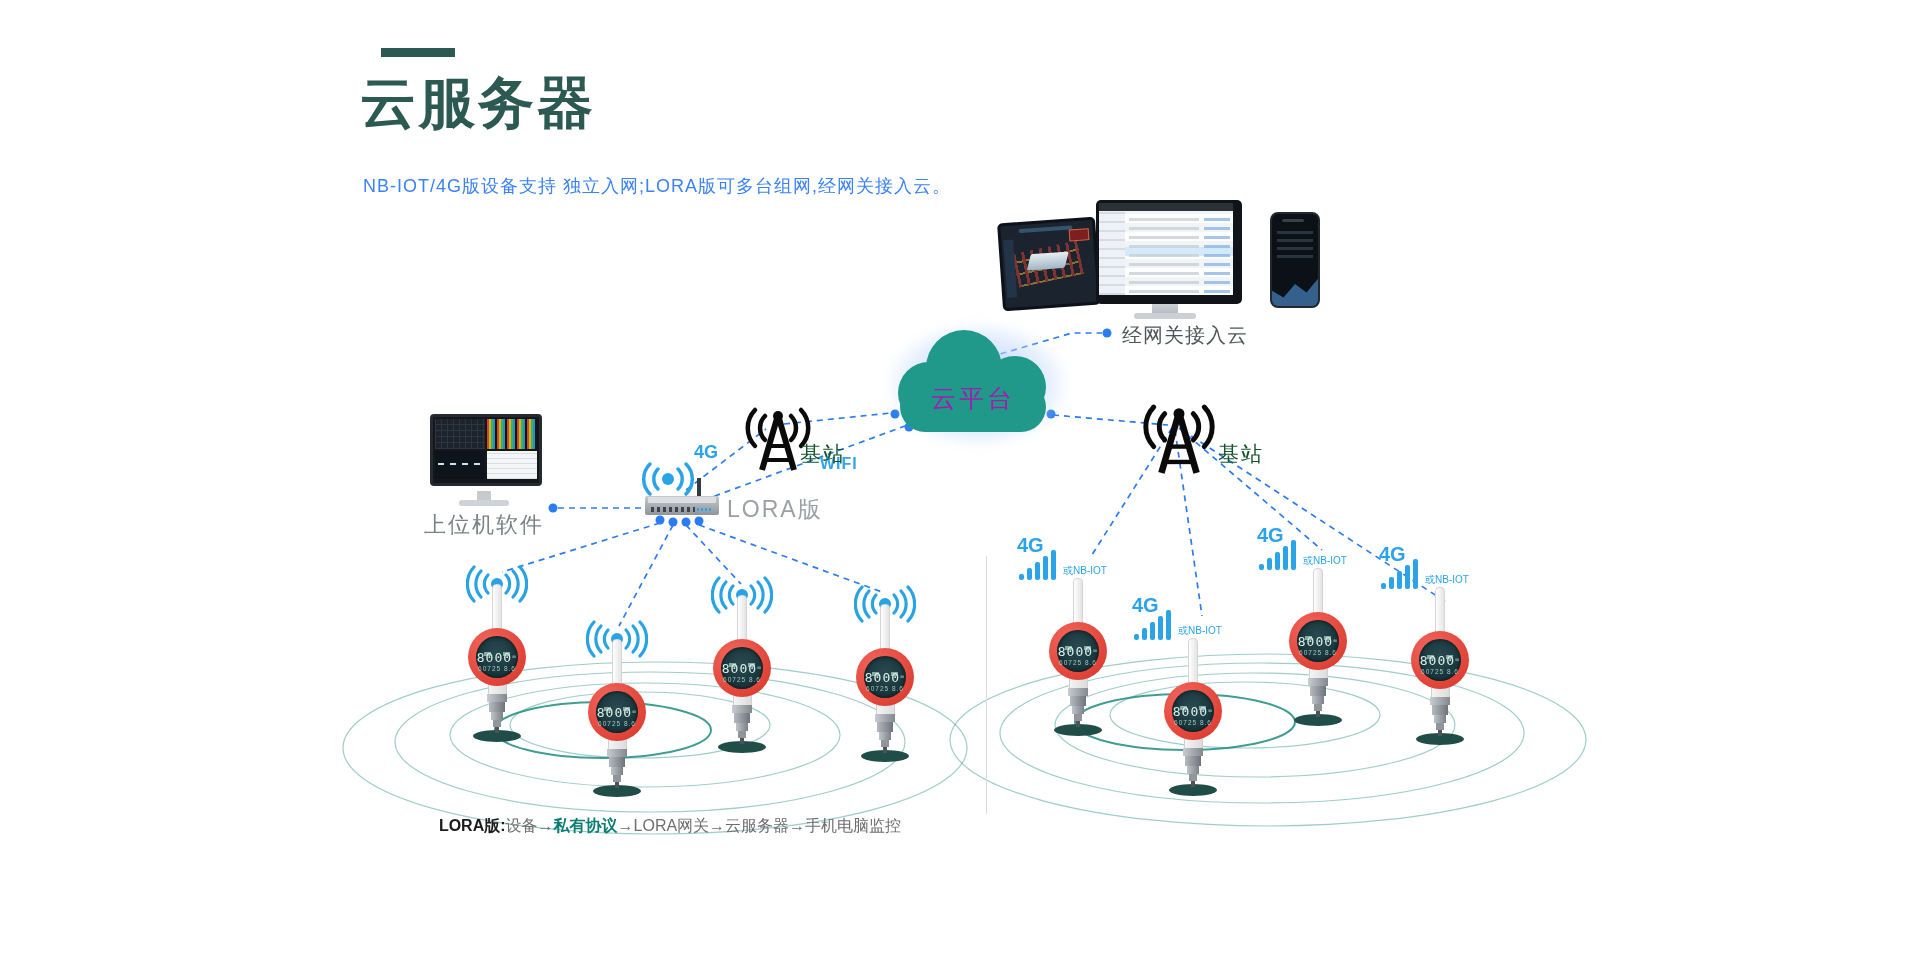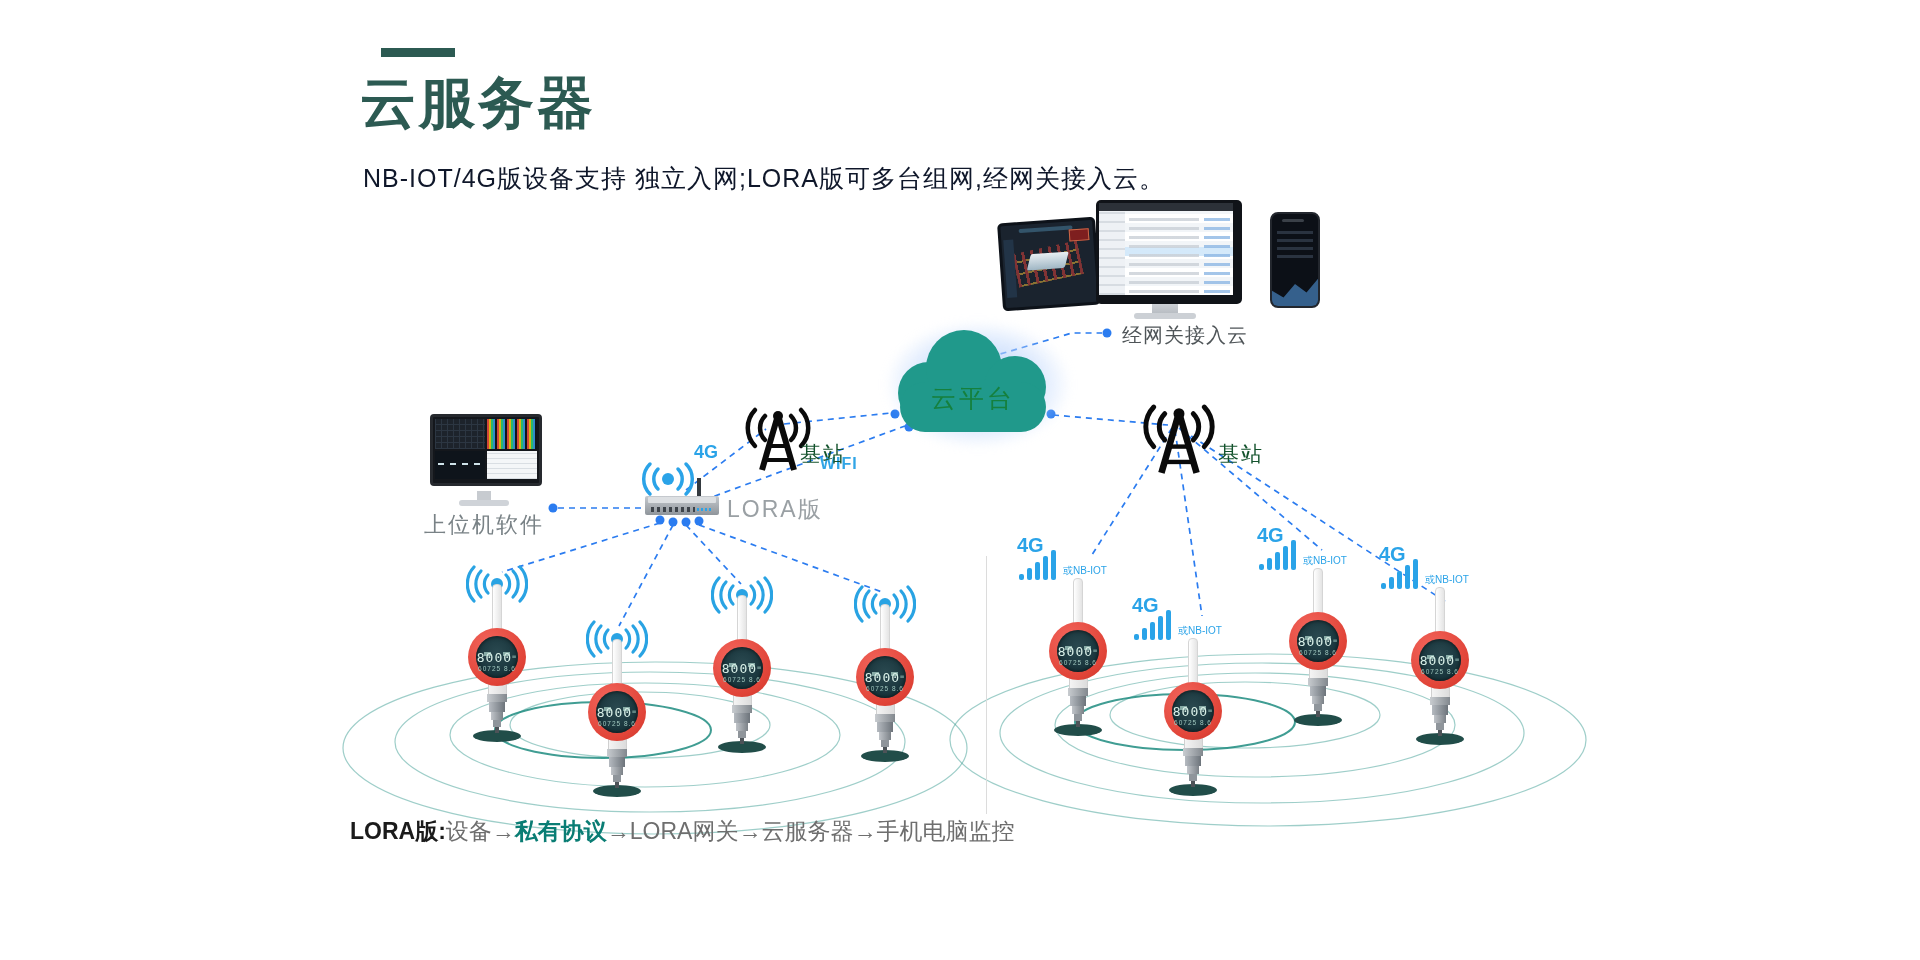--- a/index.html
+++ b/index.html
@@ -3,41 +3,41 @@
 <meta charset="utf-8">
 <style>
   html,body{margin:0;padding:0;background:#fff;}
   body{width:1920px;height:960px;position:relative;overflow:hidden;
        font-family:"Liberation Sans",sans-serif;}
   .abs{position:absolute;}
 
   
   .title-dash{left:381px;top:48px;width:74px;height:9px;background:#2c5a52;}
   .page-title{left:360px;top:66px;font-size:56px;font-weight:700;color:#2c5a52;letter-spacing:3px;}
-  .page-subtitle{left:363px;top:162px;font-size:25px;color:#0f172a;letter-spacing:1px;}
+  .page-subtitle{left:363px;top:174px;font-size:18px;color:#3b82f6;letter-spacing:1px;}
 
   
   svg.overlay{left:0;top:0;z-index:1;}
   .ripple{fill:none;stroke:#3d9e93;stroke-width:1.2;opacity:.5;}
   .ripple.dark{stroke:#1f8c80;stroke-width:2;opacity:.85;}
   .link{fill:none;stroke:#2b7cf0;stroke-width:1.7;stroke-dasharray:6 5;}
   .dot{fill:#2b7cf0;}
 
   
   .cloud-glow{left:858px;top:302px;width:240px;height:165px;border-radius:50%;
     background:radial-gradient(closest-side,rgba(173,201,249,.95),rgba(195,217,252,.5) 55%,rgba(255,255,255,0) 78%);
     filter:blur(4px);z-index:2;}
   .cloud{left:898px;top:330px;width:150px;height:105px;z-index:3;}
   .cloud .blob{position:absolute;background:#20998b;border-radius:50%;}
   .cloud .b1{left:0;top:32px;width:62px;height:62px;}
   .cloud .b2{left:28px;top:0;width:76px;height:76px;}
   .cloud .b3{left:86px;top:26px;width:62px;height:62px;}
   .cloud .b4{left:2px;top:52px;width:146px;height:50px;border-radius:25px;background:#20998b;position:absolute;}
   .cloud-label{position:absolute;left:0;top:52px;width:100%;text-align:center;
-    color:#15803d;font-size:25px;letter-spacing:3px;}
+    color:#a21caf;font-size:25px;letter-spacing:3px;}
 
   
   .tablet{left:1000px;top:220px;width:92px;height:82px;background:#1a232e;border:3px solid #0d1219;
     border-radius:5px;transform:rotate(-4deg);z-index:3;overflow:hidden;}
   .tablet .t-top{position:absolute;left:18px;top:4px;width:54px;height:4px;background:#33546a;border-radius:2px;}
   .tablet .t-machine{position:absolute;left:26px;top:30px;width:38px;height:16px;background:linear-gradient(#e8eef2,#9fb6c4);transform:skewX(-18deg);border-radius:2px;}
   .tablet .t-dots{position:absolute;left:12px;top:24px;width:66px;height:34px;
     background:repeating-linear-gradient(90deg,#d8433b 0 3px,rgba(0,0,0,0) 3px 9px),repeating-linear-gradient(0deg,#e8b53a 0 2px,rgba(0,0,0,0) 2px 12px);
     opacity:.55;transform:rotate(-8deg);}
   .tablet .t-badge{position:absolute;right:4px;top:8px;width:18px;height:10px;background:#7e1f1f;border:1px solid #c96a4a;}
@@ -132,21 +132,21 @@
   .sensor .p1{position:absolute;left:19px;top:66px;width:20px;height:8px;background:linear-gradient(90deg,#c8ccd0,#82888e);}
   .sensor .p2{position:absolute;left:21px;top:74px;width:16px;height:10px;background:linear-gradient(90deg,#b5bac0,#6d747b);}
   .sensor .p3{position:absolute;left:23px;top:84px;width:12px;height:8px;background:linear-gradient(90deg,#c0c4c9,#7c8288);}
   .sensor .p4{position:absolute;left:25px;top:92px;width:8px;height:7px;background:#8f959b;}
   .sensor .tip{position:absolute;left:27px;top:99px;width:4px;height:6px;background:#4d5358;}
   .sensor .disc{position:absolute;left:5px;top:102px;width:48px;height:12px;border-radius:50%;background:#214d49;z-index:-1;}
 
   .divider{left:986px;top:556px;width:1px;height:258px;background:#dcdcdc;z-index:2;}
 
   
-  .caption{font-size:23px;color:#6e6e6e;z-index:5;white-space:nowrap;}
+  .caption{font-size:16px;color:#6e6e6e;z-index:5;white-space:nowrap;}
   .caption .head{font-weight:700;color:#1b1b1b;}
   .caption .accent{font-weight:700;color:#0a7d74;}
   .cap-left{left:350px;top:816px;width:640px;text-align:center;}
   .cap-right{left:1004px;top:812px;line-height:23px;}
   .cap-right .head{display:inline-block;width:100px;}
   .cap-right .seg{display:inline-block;width:152px;}
 </style>
 </head>
 <body>
 

